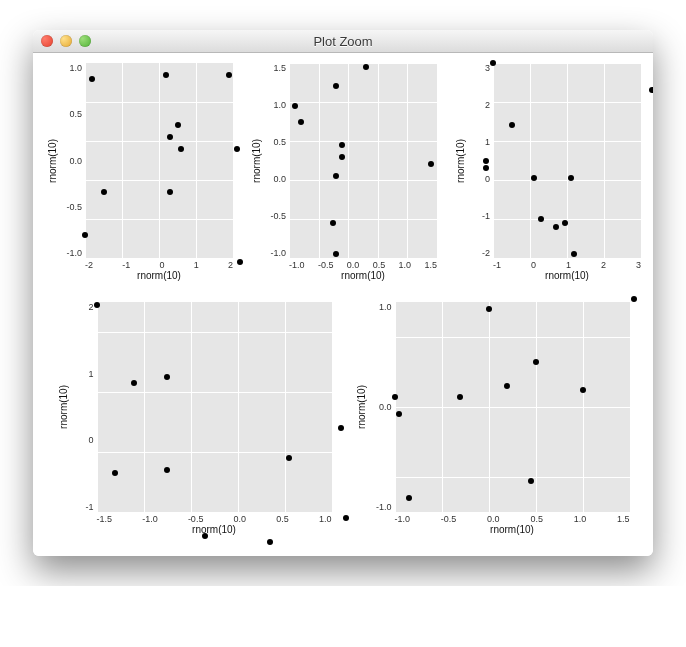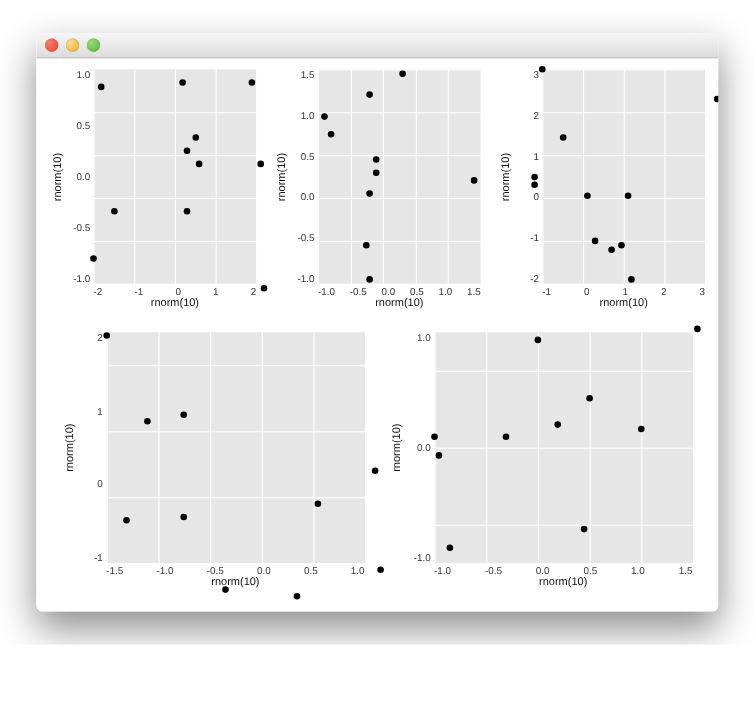--- a/index.html
+++ b/index.html
@@ -89,20 +89,21 @@
 </head>
 <body>
 
 <div class="window">
   <div class="titlebar">
     <div class="traffic">
       <div class="dot red"></div>
       <div class="dot yellow"></div>
       <div class="dot green"></div>
     </div>
+    <div class="title">Plot Zoom</div>
   </div>
 
   <div class="content">
 
     <div class="grid-2x3" id="row1">
         <div class="cell">
           <div class="plot">
             <div class="ylab">rnorm(10)</div>
             <div class="yticks" style="height: 195px;">
               <span>1.0</span>

